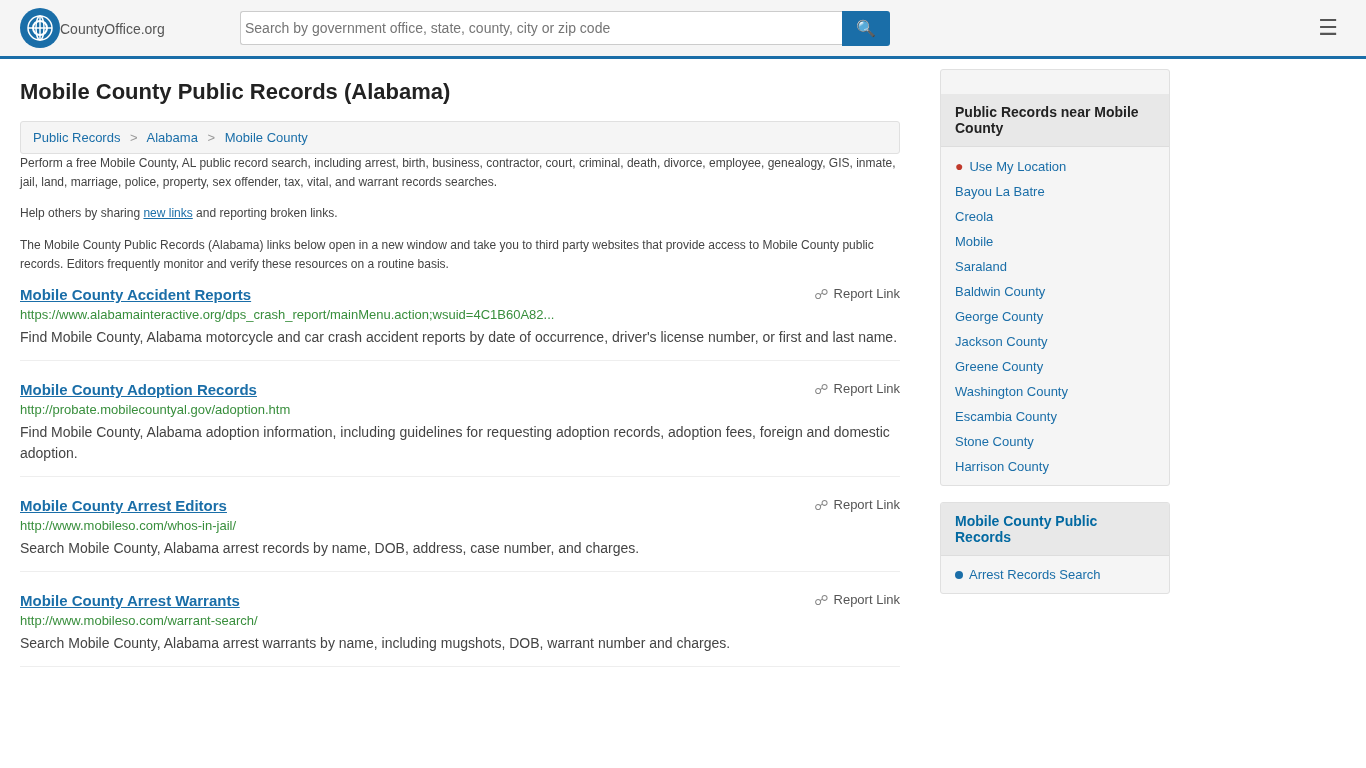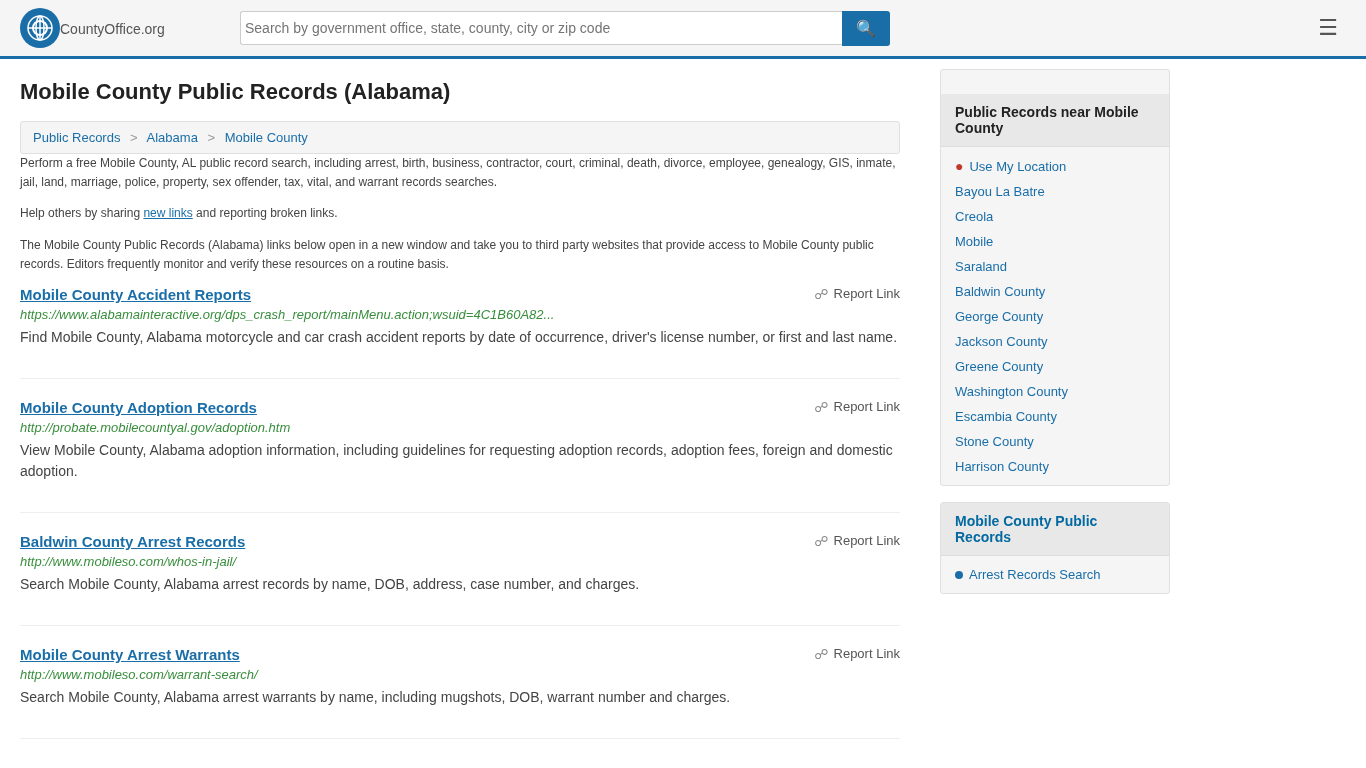--- a/index.html
+++ b/index.html
@@ -117,21 +117,21 @@
       font-size: 12px;
       line-height: 1.6;
       color: #444;
       margin-bottom: 12px;
     }
     .description a { color: #1a6ea8; text-decoration: underline; }
 
     
     .record-item {
       margin-bottom: 20px;
-      padding-bottom: 30px;
+      padding-bottom: 12px;
       border-bottom: 1px solid #eee;
     }
     .record-header {
       display: flex;
       align-items: flex-start;
       justify-content: space-between;
       margin-bottom: 4px;
     }
     .record-title {
       font-size: 15px;
@@ -152,21 +152,20 @@
     }
     .report-icon {
       font-size: 14px;
       color: #888;
     }
     .record-url {
       color: #388e3c;
       font-size: 13px;
       margin-bottom: 5px;
       word-break: break-all;
-      font-style: italic;
     }
     .record-desc {
       font-size: 14px;
       color: #444;
       line-height: 1.5;
     }
 
     
     .sidebar-section {
       background: #f5f5f5;
@@ -293,26 +292,26 @@
 
       <div class="record-item">
         <div class="record-header">
           <a class="record-title" href="#">Mobile County Adoption Records</a>
           <div class="report-link">
             <span class="report-icon">☍</span>
             <span>Report Link</span>
           </div>
         </div>
         <div class="record-url">http://probate.mobilecountyal.gov/adoption.htm</div>
-        <div class="record-desc">View Mobile County, Alabama adoption information, including guidelines for requesting adoption records, adoption fees, foreign and domestic adoption.</div>
+        <div class="record-desc">Find Mobile County, Alabama adoption information, including guidelines for requesting adoption records, adoption fees, foreign and domestic adoption.</div>
       </div>
 
       <div class="record-item">
         <div class="record-header">
-          <a class="record-title" href="#">Baldwin County Arrest Records</a>
+          <a class="record-title" href="#">Mobile County Arrest Editors</a>
           <div class="report-link">
             <span class="report-icon">☍</span>
             <span>Report Link</span>
           </div>
         </div>
         <div class="record-url">http://www.mobileso.com/whos-in-jail/</div>
         <div class="record-desc">Search Mobile County, Alabama arrest records by name, DOB, address, case number, and charges.</div>
       </div>
 
       <div class="record-item">

